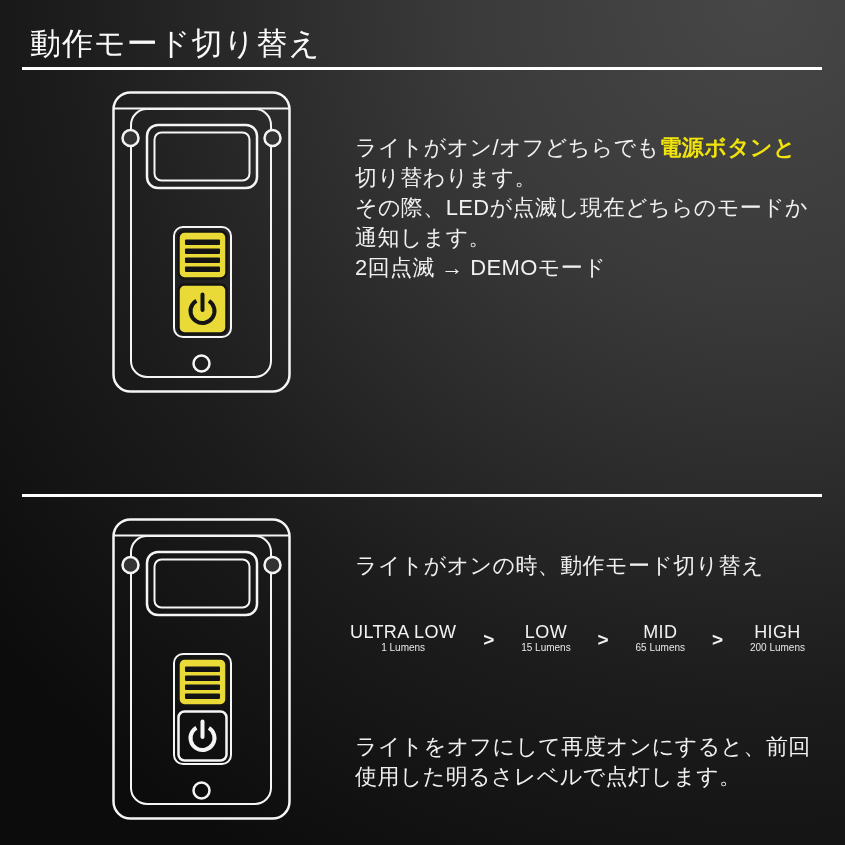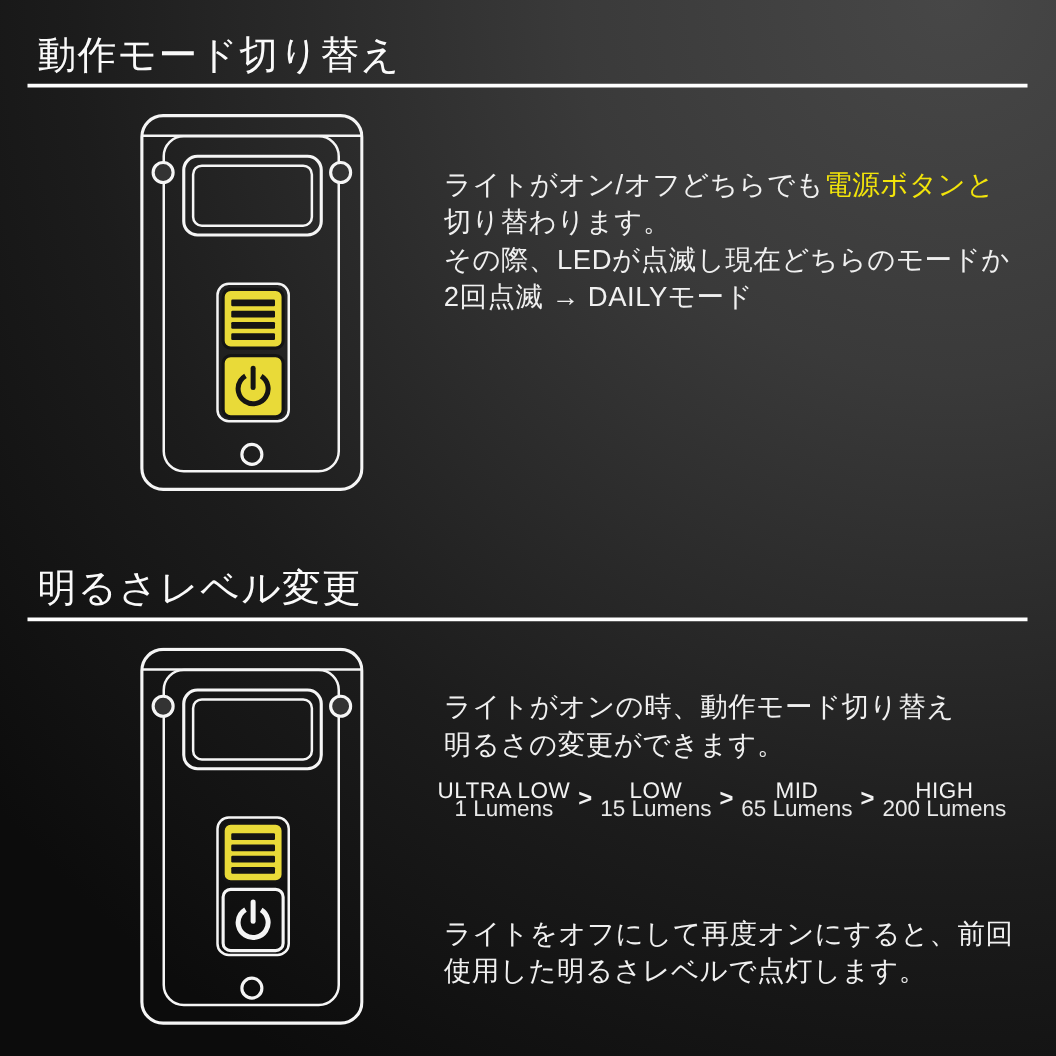--- a/index.html
+++ b/index.html
@@ -27,29 +27,29 @@
   #device-1{top:91px;}
   #device-2{top:518px;}
   .para{
     position:absolute;left:355px;
     font-size:22px;line-height:30px;letter-spacing:0.4px;
     color:#f0f0f0;white-space:nowrap;
   }
   #para-mode{top:133px;}
   #para-bright-intro{top:551px;}
   #para-bright-outro{top:732px;}
-  .y{color:#f2e40a;}
+  .y{color:#f2e40a;font-weight:bold;}
   .levels{
     position:absolute;left:350px;top:624px;width:455px;
     display:flex;align-items:center;justify-content:space-between;
     color:#f2f2f2;
   }
   .level{text-align:center;}
   .level-label{font-size:18px;line-height:16px;letter-spacing:0.4px;white-space:nowrap;}
-  .level-lumens{font-size:18px;line-height:15px;color:#e8e8e8;white-space:nowrap;}
+  .level-lumens{font-size:10px;line-height:15px;color:#e8e8e8;white-space:nowrap;}
   .sep{font-size:19px;font-weight:bold;color:#f2f2f2;padding:0 1px;}
 </style>
 </head>
 <body>
 
 <div class="canvas">
 
   <h1 class="section-title" id="title-1">動作モード切り替え</h1>
   <div class="rule" id="rule-1"></div>
 
@@ -78,24 +78,24 @@
         <line x1="90.5" y1="203.5" x2="90.5" y2="219" stroke="#141414" stroke-width="4" stroke-linecap="round"></line>
       </g>
     </g>
     <circle cx="89.5" cy="272.5" r="8" fill="none" stroke="#f5f5f5" stroke-width="2.5"></circle>
   </svg>
 
   <div class="para" id="para-mode">
     <div class="line"><span>ライトがオン/オフどちらでも</span><span class="y">電源ボタンと</span></div>
     <div class="line">切り替わります。</div>
     <div class="line">その際、LEDが点滅し現在どちらのモードか</div>
-    <div class="line">2回点滅 → DAILYモード</div>
+    <div class="line">通知します。</div>
+    <div class="line">2回点滅 → DEMOモード</div>
   </div>
 
-  <h1 class="section-title" id="title-2">明るさレベル変更</h1>
   <div class="rule" id="rule-2"></div>
 
   <svg class="device" id="device-2" viewBox="0 0 179 302">
     <rect x="1.5" y="1.5" width="176" height="299" rx="17" fill="none" stroke="#f5f5f5" stroke-width="2.5"></rect>
     <line x1="2" y1="17.5" x2="177" y2="17.5" stroke="#f5f5f5" stroke-width="2"></line>
     <rect x="19" y="18" width="140" height="268" rx="16" fill="none" stroke="#f5f5f5" stroke-width="2"></rect>
     <circle cx="18.5" cy="47" r="8" fill="#333333" stroke="#f5f5f5" stroke-width="2.5"></circle>
     <circle cx="160.5" cy="47" r="8" fill="#333333" stroke="#f5f5f5" stroke-width="2.5"></circle>
     <rect x="35" y="34" width="110" height="63" rx="11" fill="none" stroke="#f5f5f5" stroke-width="2.5"></rect>
     <rect x="42.5" y="41.5" width="95" height="48" rx="7" fill="none" stroke="#f5f5f5" stroke-width="2"></rect>
@@ -114,21 +114,20 @@
       <g>
         <circle cx="90.5" cy="220" r="12" fill="none" stroke="#f5f5f5" stroke-width="4" stroke-dasharray="61.8 13.6" transform="rotate(-57.5 90.5 220)"></circle>
         <line x1="90.5" y1="203.5" x2="90.5" y2="219" stroke="#f5f5f5" stroke-width="4" stroke-linecap="round"></line>
       </g>
     </g>
     <circle cx="89.5" cy="272.5" r="8" fill="none" stroke="#f5f5f5" stroke-width="2.5"></circle>
   </svg>
 
   <div class="para" id="para-bright-intro">
     <div class="line">ライトがオンの時、動作モード切り替え</div>
-    <div class="line">明るさの変更ができます。</div>
   </div>
 
   <div class="levels">
     <div class="level">
       <div class="level-label">ULTRA LOW</div>
       <div class="level-lumens">1 Lumens</div>
     </div>
     <div class="sep">&gt;</div>
     <div class="level">
       <div class="level-label">LOW</div>

